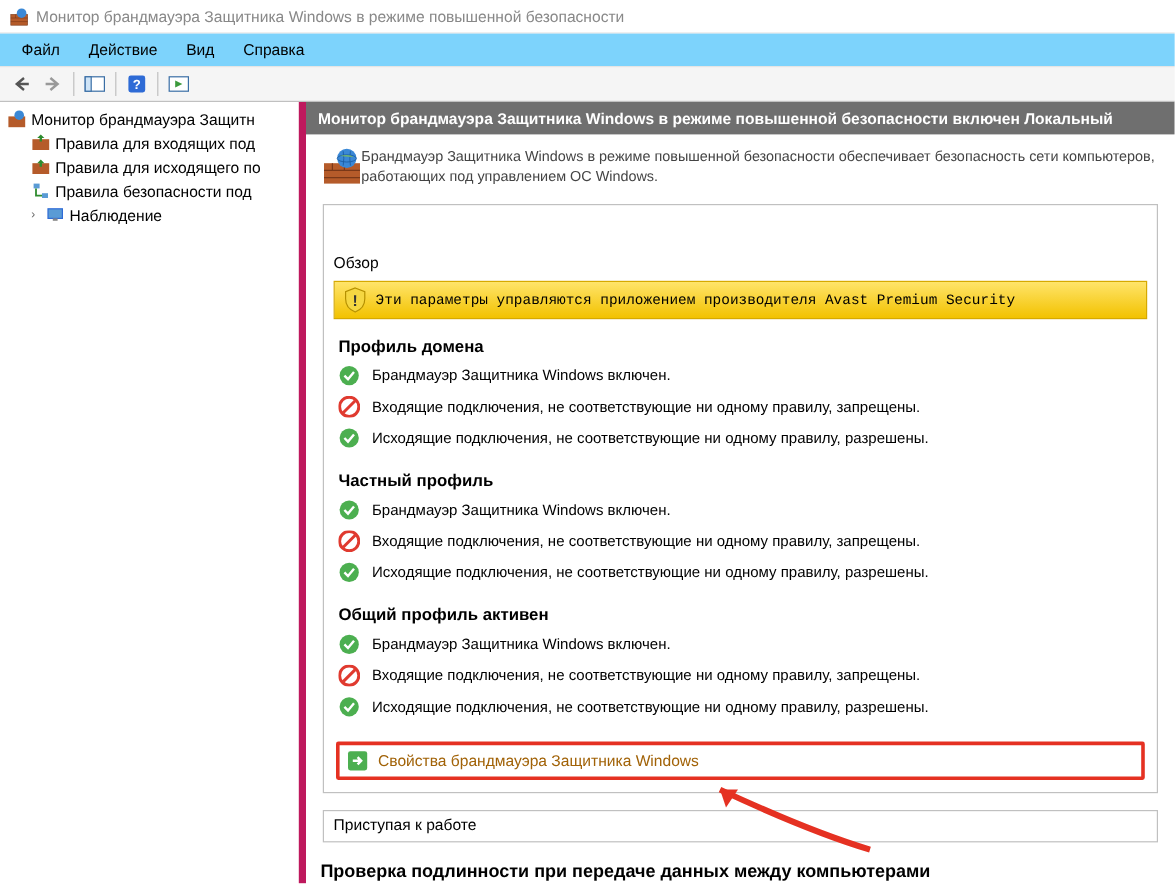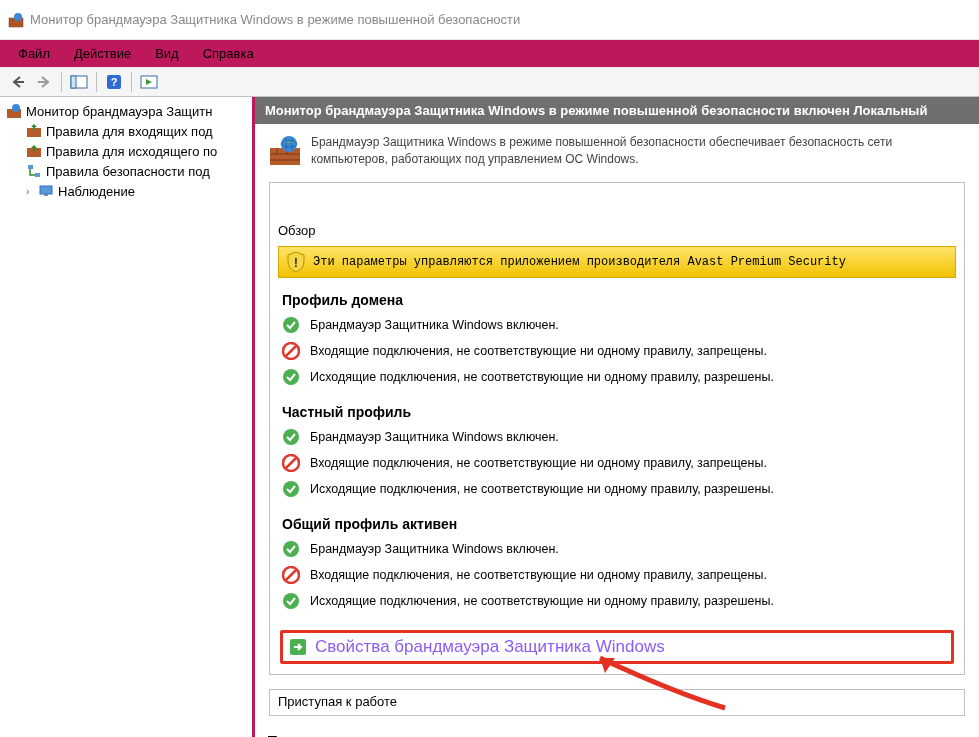--- a/index.html
+++ b/index.html
@@ -12,34 +12,34 @@
   height: 737px;
   overflow: hidden;
   position: relative;
 }
 .titlebar {
   display: flex;
   align-items: center;
   padding: 4px 8px;
   border-bottom: 1px solid #e5e5e5;
   background: #fff;
-  height: 40px;
+  height: 28px;
 }
 .titlebar .app-icon {
   width: 16px; height: 16px;
   margin-right: 6px;
 }
 .titlebar-title {
   color: #888;
   font-size: 13px;
 }
 .menubar {
   display: flex;
   padding: 2px 6px;
-  background: #be185d;
+  background: #7dd3fc;
 }
 .menubar .menu-item {
   padding: 4px 12px;
   font-size: 13px;
   cursor: default;
 }
 .toolbar {
   display: flex;
   align-items: center;
   padding: 2px 6px;
@@ -60,21 +60,21 @@
   border: 1px solid transparent;
   display: flex; align-items: center; justify-content: center;
   cursor: default;
 }
 .main {
   display: flex;
   height: calc(100% - 86px);
 }
 .left-pane {
   width: 255px;
-  border-right: 3px solid #be185d;
+  border-right: 6px solid #be185d;
   background: #fff;
   overflow: hidden;
 }
 .tree {
   padding: 4px 0;
   font-size: 13px;
 }
 .tree-item {
   display: flex;
   align-items: center;
@@ -102,21 +102,20 @@
   color: #fff;
   font-weight: bold;
   padding: 6px 10px;
   font-size: 13px;
   white-space: nowrap;
 }
 .intro-row {
   display: flex;
   align-items: flex-start;
   padding: 10px 14px;
-  gap: 10px;
 }
 .brick-icon {
   width: 32px; height: 32px;
   flex-shrink: 0;
   position: relative;
 }
 .intro-text {
   font-size: 12px;
   color: #444;
   line-height: 1.4;
@@ -162,22 +161,22 @@
 .link-row {
   display: flex;
   align-items: center;
   gap: 8px;
   margin: 6px 10px 2px 10px;
   padding: 4px 6px;
   border: 3px solid #e53122;
   border-radius: 2px;
 }
 .link-row .link-text {
-  color: #8b5cf6;
-  font-size: 17px;
+  color: #a16207;
+  font-size: 13px;
 }
 .section2-title {
   font-size: 13px;
   padding: 4px 8px;
 }
 .truncated-heading {
   font-weight: bold;
   font-size: 15px;
   padding: 4px 12px;
 }

